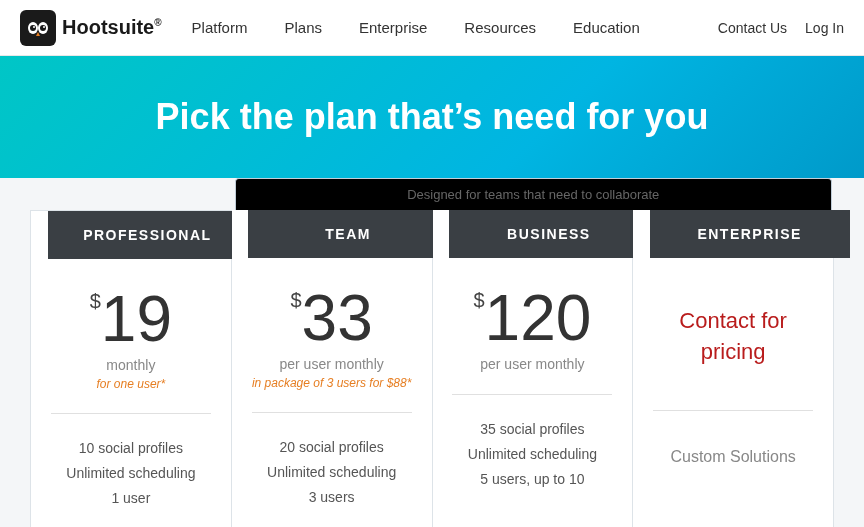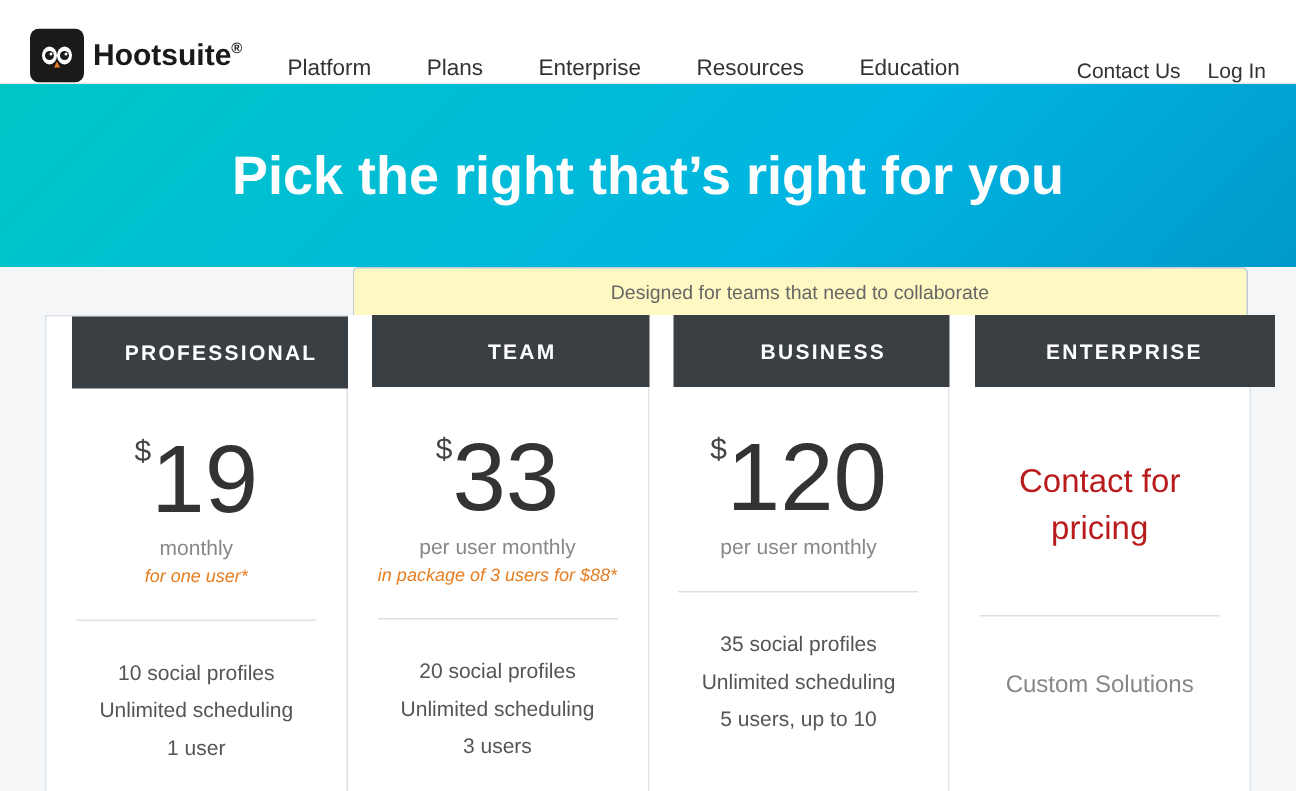--- a/index.html
+++ b/index.html
@@ -2,21 +2,21 @@
 <html><head>
   <meta charset="utf-8">
   <style>
     * { box-sizing: border-box; margin: 0; padding: 0; }
     body { font-family: 'Helvetica Neue', Arial, sans-serif; background: #fff; width: 864px; overflow-x: hidden; }
 
     
     .navbar {
       background: #fff;
       display: flex;
-      align-items: flex-end;
+      align-items: center;
       padding: 0 20px;
       height: 56px;
       border-bottom: 1px solid #e8e8e8;
     }
     .logo {
       display: flex;
       align-items: center;
       margin-right: 30px;
     }
     .logo-owl {
@@ -94,21 +94,21 @@
       position: relative;
     }
     .collab-box {
       border: 1.5px solid #c0cdd8;
       border-bottom: none;
       text-align: center;
       padding: 8px 0;
       font-size: 13px;
       color: #666;
       width: calc(75% - 4px);
-      background: #fef9c3;
+      background: #000000;
       border-radius: 4px 4px 0 0;
     }
 
     
     .cards-row {
       display: flex;
       gap: 0;
     }
 
     .plan-card {
@@ -244,21 +244,21 @@
     <li><a href="#">Resources</a></li>
     <li><a href="#">Education</a></li>
   </ul>
   <div class="nav-right">
     <a href="#">Contact Us</a>
     <a href="#">Log In</a>
   </div>
 </nav>
 
 <div class="hero">
-  <h1>Pick the right that’s right for you</h1>
+  <h1>Pick the plan that’s need for you</h1>
 </div>
 
 <div class="pricing-section">
 
   <div class="collab-wrapper">
     <div class="collab-box">Designed for teams that need to collaborate</div>
   </div>
 
   <div class="cards-row">
 

